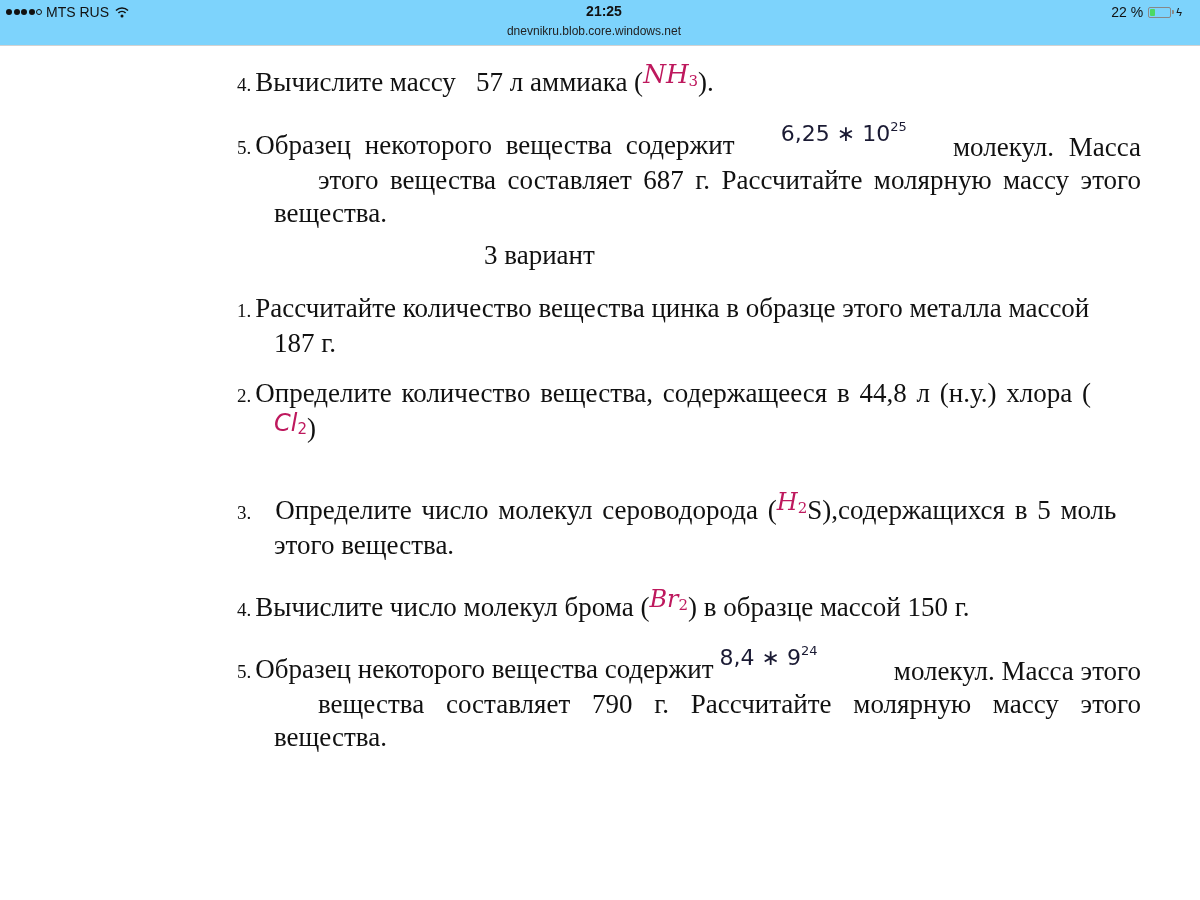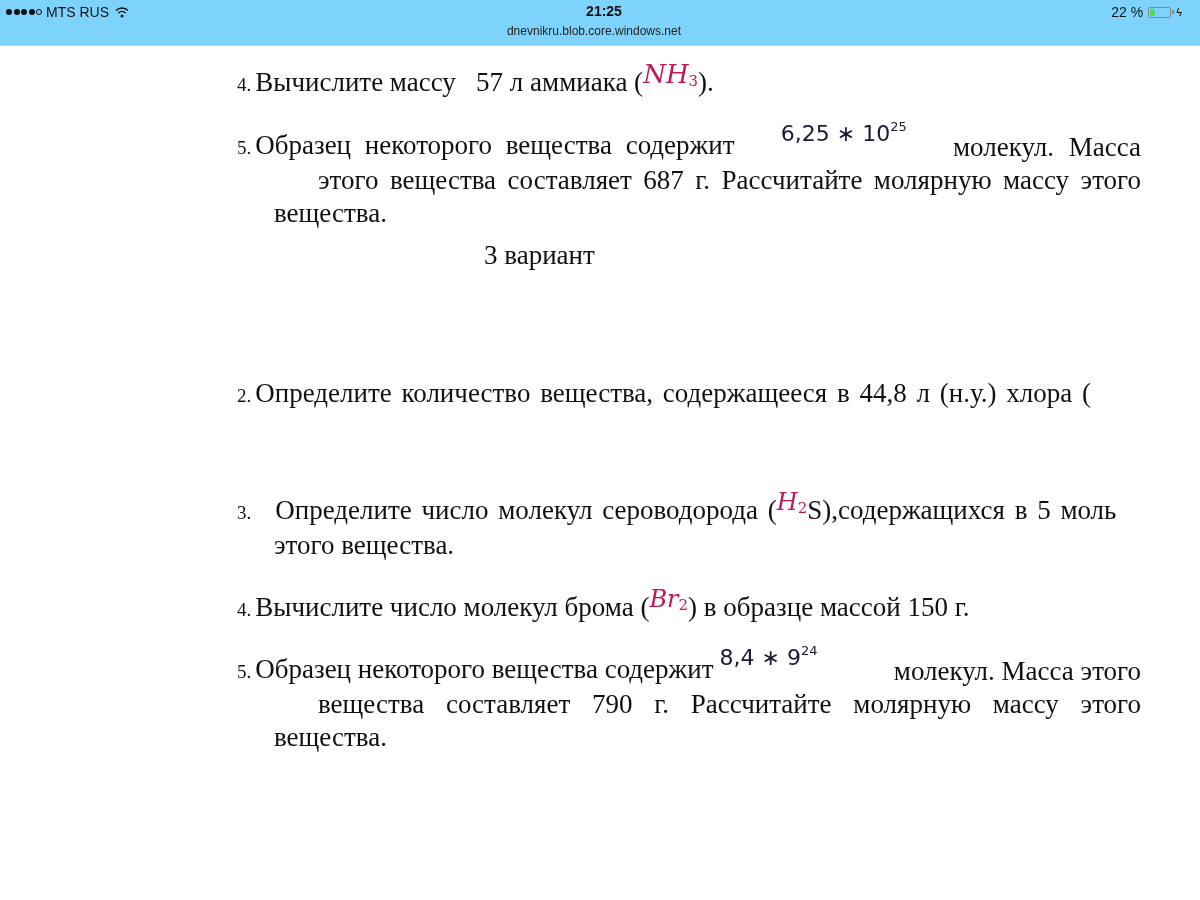--- a/index.html
+++ b/index.html
@@ -101,25 +101,30 @@
       <span style="word-spacing:8px;">молекул. Масса</span>
     </div>
     <div style="padding-left:37px;">
         <span class="justify">этого вещества составляет 687 г. Рассчитайте молярную массу этого</span>
       </div>
     <div style="padding-left:37px;">вещества.</div>
   </div>
 
   <div class="p" style="left:484px; top:193px;">3 вариант</div>
 
+  <div class="p" style="left:237px; top:246px; width:904px;">
+    <div><span class="num">1.</span><span>Рассчитайте количество вещества цинка в образце этого металла массой</span></div>
+    <div style="padding-left:37px;">187 г.</div>
+  </div>
 
   <div class="p" style="left:237px; top:331px; width:904px;">
     <div style="display:flex; justify-content:space-between;">
         <span><span class="num">2.</span><span style="word-spacing:3px;text-align:center;">Определите количество вещества, содержащееся в 44,8 л (н.у.) хлора (</span></span>
       </div>
+    <div style="padding-left:37px;"><span class="formula-ital" style="font-family:'DejaVu Sans', sans-serif; font-size:24px; position:relative; top:-6px;"><span>Cl</span><span class="sub">2</span></span><span>)</span></div>
   </div>
 
   <div class="p" style="left:237px; top:440px; width:904px;">
     <div style="display:flex; justify-content:space-between;">
       <span><span class="num">3.</span><span style="word-spacing:3px;margin-left:20px;">Определите число молекул сероводорода (</span><span class="formula-ital" style="font-size:24px; vertical-align:9px;"><span>H</span><span class="sub">2</span></span><span style="word-spacing:3px;">S),содержащихся в 5 моль</span></span>
     </div>
     <div style="padding-left:37px;">этого вещества.</div>
   </div>
 
   <div class="p" style="left:237px; top:537px;">

